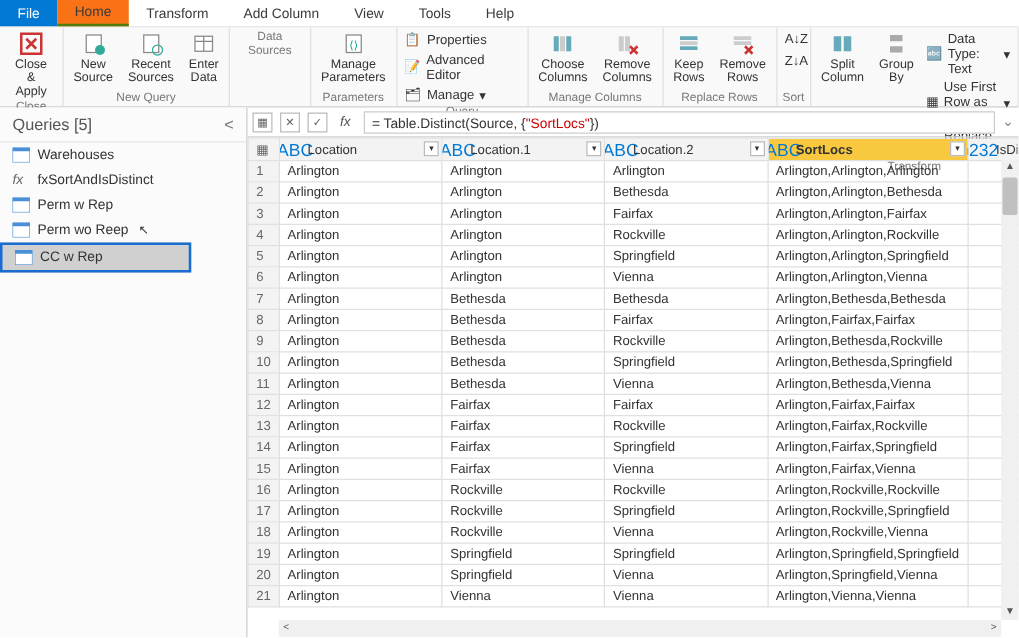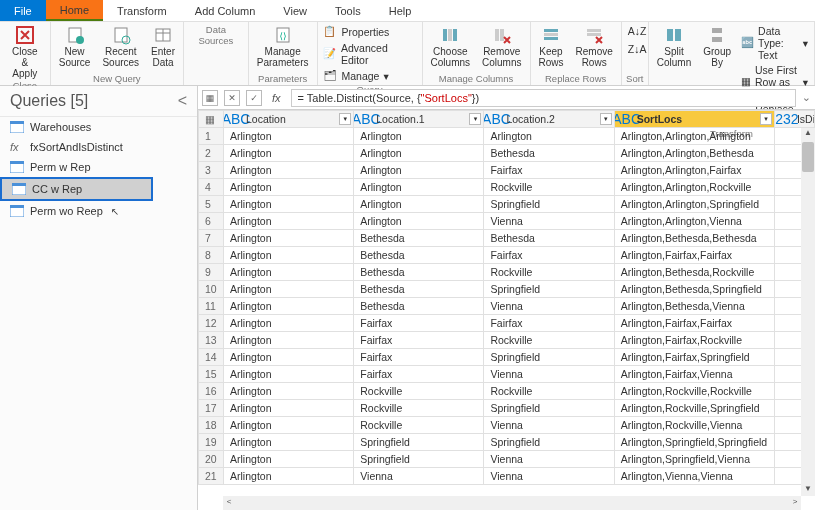--- a/index.html
+++ b/index.html
@@ -11,21 +11,21 @@
 .ribbon { display: flex; height: 64px; background: #f9f9f9; border-bottom: 1px solid #d0d0d0; }
 .rib-group { display: flex; flex-direction: column; justify-content: space-between; border-right: 1px solid #e0e0e0; padding: 2px 4px 1px; }
 .rib-buttons { display: flex; gap: 4px; align-items: flex-start; }
 .rib-btn { display: flex; flex-direction: column; align-items: center; padding: 1px 4px; cursor: pointer; text-align: center; font-size: 10px; line-height: 11px; }
 .rib-btn .ico { width: 20px; height: 20px; margin-bottom: 1px; display: flex; align-items: center; justify-content: center; }
 .rib-small { display: flex; align-items: center; gap: 4px; font-size: 10.5px; padding: 1px 2px; cursor: pointer; }
 .rib-small .ico { width: 14px; height: 14px; }
 .rib-group-label { font-size: 9.5px; color: #777; text-align: center; }
 .body-row { display: flex; height: calc(100% - 86px); }
 .queries-pane { width: 198px; border-right: 1px solid #d0d0d0; background: #fbfbfb; display: flex; flex-direction: column; }
-.queries-head { display: flex; justify-content: space-between; align-items: center; padding: 6px 10px; font-size: 16px; color: #555; border-bottom: 1px solid #e8e8e8; }
+.queries-head { display: flex; justify-content: space-between; align-items: center; padding: 6px 10px; font-size: 13px; color: #555; border-bottom: 1px solid #e8e8e8; }
 .query-list { list-style: none; }
 .query-item { display: flex; align-items: center; gap: 6px; padding: 4px 10px; font-size: 11px; cursor: pointer; }
 .query-item.selected { background: #d0d0d0; border: 2px solid #1a6dd0; margin-right: 44px; }
 .q-ico { width: 14px; height: 12px; display: inline-block; }
 .right-pane { flex: 1; display: flex; flex-direction: column; overflow: hidden; }
 .formula-row { display: flex; align-items: center; height: 24px; border-bottom: 1px solid #d0d0d0; padding: 0 4px; gap: 6px; }
 .fx-ctl { width: 16px; height: 16px; border: 1px solid #bbb; display: flex; align-items: center; justify-content: center; font-size: 9px; cursor: pointer; color: #666; }
 .fx-lbl { font-style: italic; font-size: 11px; color: #555; padding: 0 4px; }
 .formula-input { flex: 1; border: 1px solid #ccc; padding: 2px 6px; font-family: Consolas, monospace; font-size: 11px; height: 18px; background: #fff; }
 .formula-input .kw { color: #c00; }
@@ -289,38 +289,38 @@
         </li>
         <li class="query-item">
           <span class="q-ico">
             <svg width="14" height="12">
               <rect x="0" y="0" width="14" height="12" fill="#fff" stroke="#4a90d9"></rect>
               <rect x="0" y="0" width="14" height="3" fill="#4a90d9"></rect>
             </svg>
           </span>
           <span>Perm w Rep</span>
         </li>
+        <li class="query-item">
+          <span class="q-ico">
+            <svg width="14" height="12">
+              <rect x="0" y="0" width="14" height="12" fill="#fff" stroke="#4a90d9"></rect>
+              <rect x="0" y="0" width="14" height="3" fill="#4a90d9"></rect>
+            </svg>
+          </span>
+          <span>Perm wo Reep</span>
+          <span style="margin-left: 2px; font-size: 10px;">↖</span>
+        </li>
         <li class="query-item selected">
           <span class="q-ico">
             <svg width="14" height="12">
               <rect x="0" y="0" width="14" height="12" fill="#fff" stroke="#4a90d9"></rect>
               <rect x="0" y="0" width="14" height="3" fill="#4a90d9"></rect>
             </svg>
           </span>
           <span>CC w Rep</span>
-        </li>
-        <li class="query-item">
-          <span class="q-ico">
-            <svg width="14" height="12">
-              <rect x="0" y="0" width="14" height="12" fill="#fff" stroke="#4a90d9"></rect>
-              <rect x="0" y="0" width="14" height="3" fill="#4a90d9"></rect>
-            </svg>
-          </span>
-          <span>Perm wo Reep</span>
-          <span style="margin-left: 2px; font-size: 10px;">↖</span>
         </li>
       </ul>
   </div>
 
   <div class="right-pane">
     <div class="formula-row">
       <span class="fx-ctl">▦</span>
       <span class="fx-ctl">✕</span>
       <span class="fx-ctl">✓</span>
       <span class="fx-lbl">fx</span>

